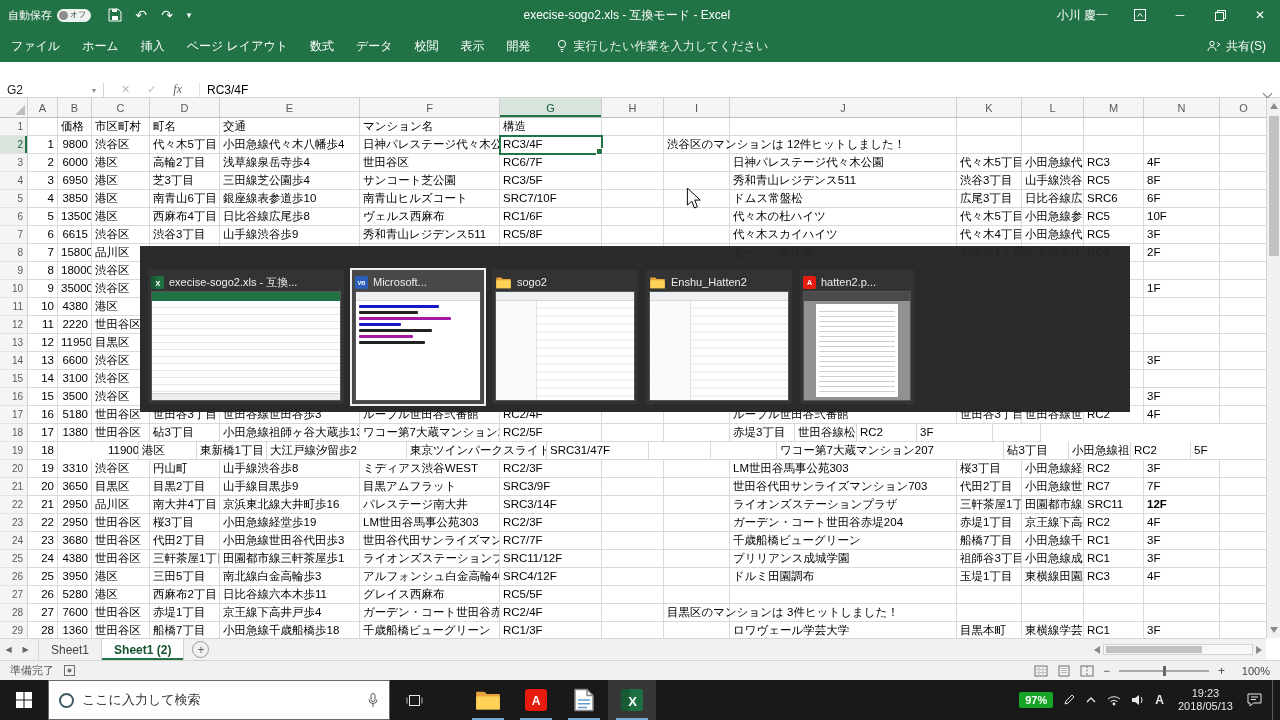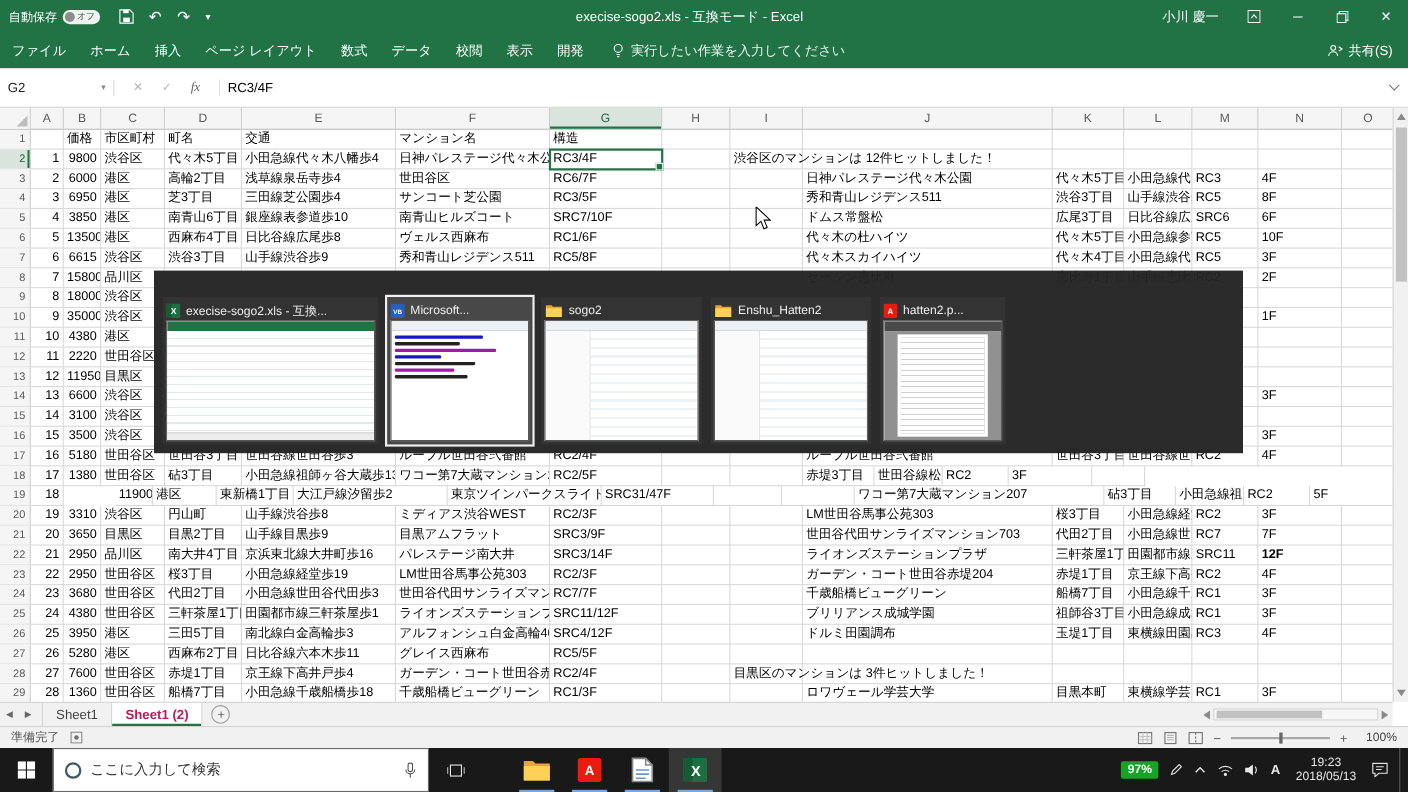--- a/index.html
+++ b/index.html
@@ -22,21 +22,21 @@
   .wbtn{width:40px;height:30px;display:flex;align-items:center;justify-content:center;font-size:12px;color:#fff}
 
   
   .ribbonrow{position:absolute;top:30px;left:0;width:100%;height:32px;background:#217346;display:flex;align-items:center;color:#fff;z-index:4}
   #ribbonTabs{display:flex;height:100%}
   .rtab{padding:0 11px;font-size:12px;display:flex;align-items:center;white-space:nowrap}
   .tellme{display:flex;align-items:center;gap:6px;margin-left:14px;font-size:12px;color:rgba(255,255,255,.92);white-space:nowrap}
   .share{margin-left:auto;display:flex;align-items:center;gap:5px;padding-right:14px;font-size:12px;white-space:nowrap}
 
   
-  .fbar{position:absolute;top:62px;left:0;width:100%;height:36px;background:#fff;border-bottom:1px solid #d4d4d4;display:flex;align-items:center;z-index:3}
+  .fbar{position:absolute;top:62px;left:0;width:100%;height:36px;background:#fff;border-bottom:1px solid #d4d4d4;display:flex;align-items:flex-end;z-index:3}
   .namebox{width:104px;border-right:1px solid #d4d4d4;display:flex;align-items:center;justify-content:space-between;padding:0 7px;font-size:12px;color:#222}
   .nbdd{color:#888;font-size:8px}
   .fbtns{width:96px;display:flex;align-items:center;justify-content:space-evenly;border-right:1px solid #e3e3e3}
   .fbx{color:#b8b8b8;font-size:11px}
   .fx{font-style:italic;color:#666;font-size:12px;font-family:"Liberation Serif","DejaVu Serif",serif}
   .finput{flex:1;display:flex;align-items:center;padding:0 7px;font-size:12px;color:#000}
   .fexp{width:26px;display:flex;align-items:center;justify-content:center}
   .chev{width:7px;height:7px;border-right:1.5px solid #777;border-bottom:1.5px solid #777;transform:rotate(45deg);margin-top:-4px}
 
   
@@ -81,21 +81,21 @@
   .pvnav{width:30%;background:#fafafa;border-right:1px solid #e3e3e3}
   .pvmain{flex:1;background:repeating-linear-gradient(to bottom,#fff 0 6px,#eef2f6 6px 8px)}
   .pvpdf{flex:1;background:#919191;display:flex;justify-content:center;padding:3px 0}
   .pvpage{width:78%;background:repeating-linear-gradient(to bottom,#fff 0 4px,#cfcfcf 4px 5px);border:3px solid #fff}
 
   
   .sheetbar{position:absolute;top:638px;left:0;width:1266px;height:22px;background:#f1f1f1;border-top:1px solid #d4d4d4;display:flex;align-items:center;font-size:12px;z-index:3}
   .tabnav{width:17px;display:flex;justify-content:center;color:#666;font-size:8px}
   #sheetTabs{display:flex;height:100%;margin-left:4px;border-left:1px solid #d4d4d4}
   .stab{padding:0 12px;height:100%;display:flex;align-items:center;border-right:1px solid #d4d4d4;color:#444;white-space:nowrap}
-  .stab.active{background:#fff;color:#be185d;font-weight:bold;box-shadow:inset 0 -2px 0 #217346}
+  .stab.active{background:#fff;color:#14532d;font-weight:bold;box-shadow:inset 0 -2px 0 #217346}
   .addsheet{width:17px;height:17px;margin-left:8px;border:1px solid #9a9a9a;border-radius:50%;display:flex;align-items:center;justify-content:center;color:#666;font-size:12px;line-height:1}
   .hscroll{margin-left:auto;display:flex;align-items:center;gap:3px;padding-right:4px}
   .harr{width:0;height:0;border-top:4px solid transparent;border-bottom:4px solid transparent}
   .harr.l{border-right:6px solid #8a8a8a}
   .harr.r{border-left:6px solid #8a8a8a}
   .htrack{width:150px;height:11px;background:#f7f7f7;border:1px solid #d4d4d4;position:relative}
   .hthumb{position:absolute;left:2px;top:1px;height:7px;width:96px;background:#c1c1c1}
 
   
   .statusbar{position:absolute;top:660px;left:0;width:100%;height:20px;background:#f1f1f1;border-top:1px solid #d4d4d4;display:flex;align-items:center;font-size:11px;color:#555;z-index:3}

